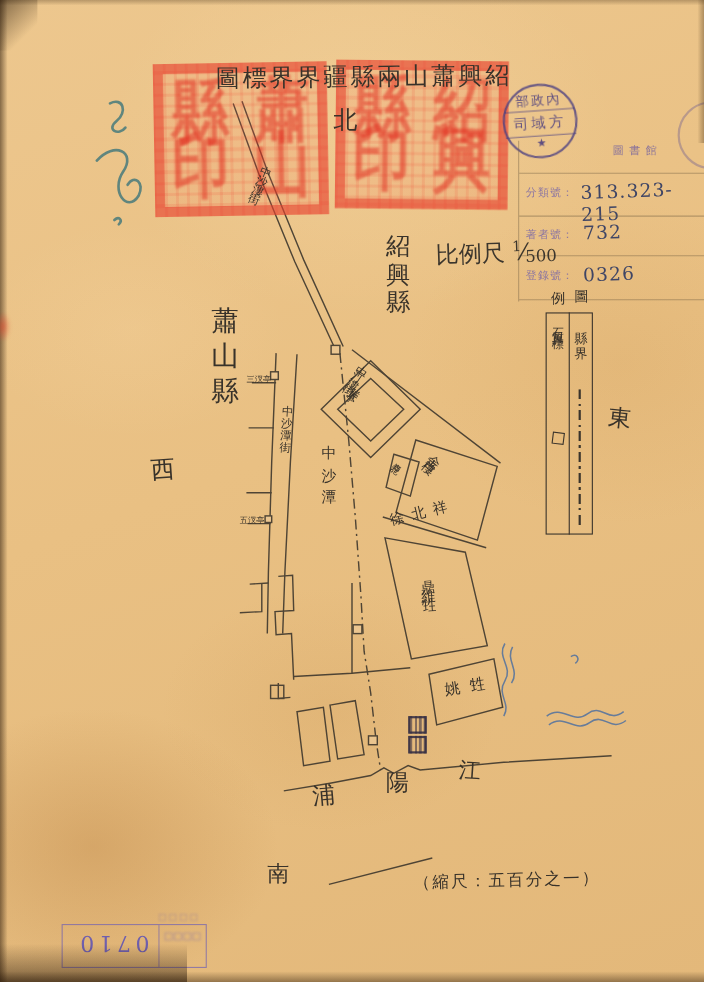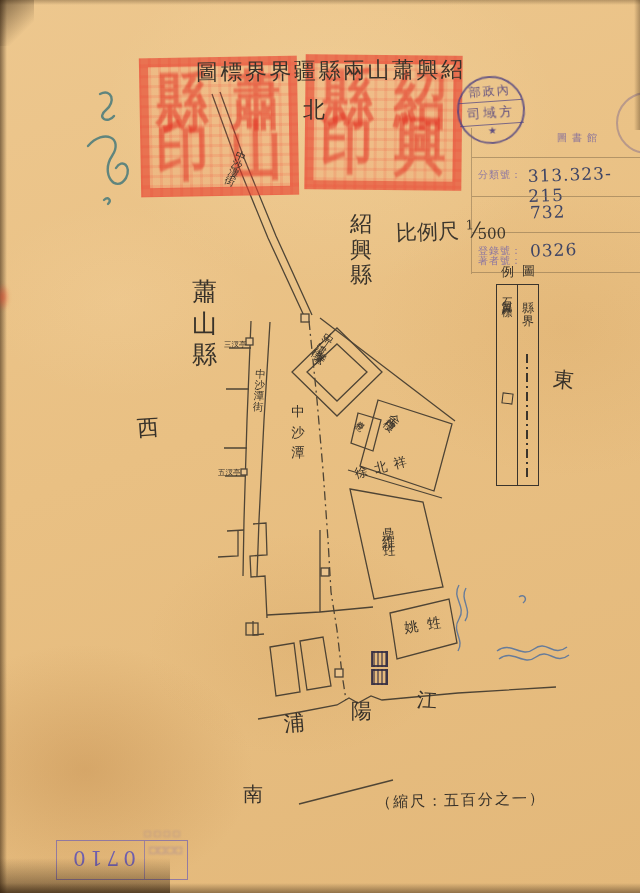--- a/index.html
+++ b/index.html
@@ -167,21 +167,21 @@
     <div class="r3">★</div>
   </div>
   <div class="abs partial-circle"></div>
 
   <div class="libbox">
     <div class="cjk" style="left:85px;top:5px;font-size:10px;letter-spacing:5px;color:rgba(100,84,162,.7);filter:blur(.4px);">圖書館</div>
     <div class="librow" style="top:29px;"></div>
     <span class="libname" style="left:6px;top:40px;">分類號：</span>
     <span class="libval" style="left:56px;top:36px;">313.323-215</span>
     <div class="librow" style="top:68px;"></div>
-    <span class="libname" style="left:6px;top:78px;margin-top:48px;">著者號：</span>
+    <span class="libname" style="left:6px;top:78px;">著者號：</span>
     <span class="libval" style="left:58px;top:74px;">732</span>
     <div class="librow" style="top:104px;"></div>
     <span class="libname" style="left:6px;top:116px;">登錄號：</span>
     <span class="libval" style="left:58px;top:112px;">0326</span>
     <div class="librow" style="top:144px;"></div>
   </div>
 
   <div class="cjk" style="left:396px;top:219px;font-size:21px;transform:rotate(-2deg);color:#3c362d;">
     <span>比例尺</span>
     <span class="frac-num">1</span><span>⁄</span><span class="frac-den">500</span>

